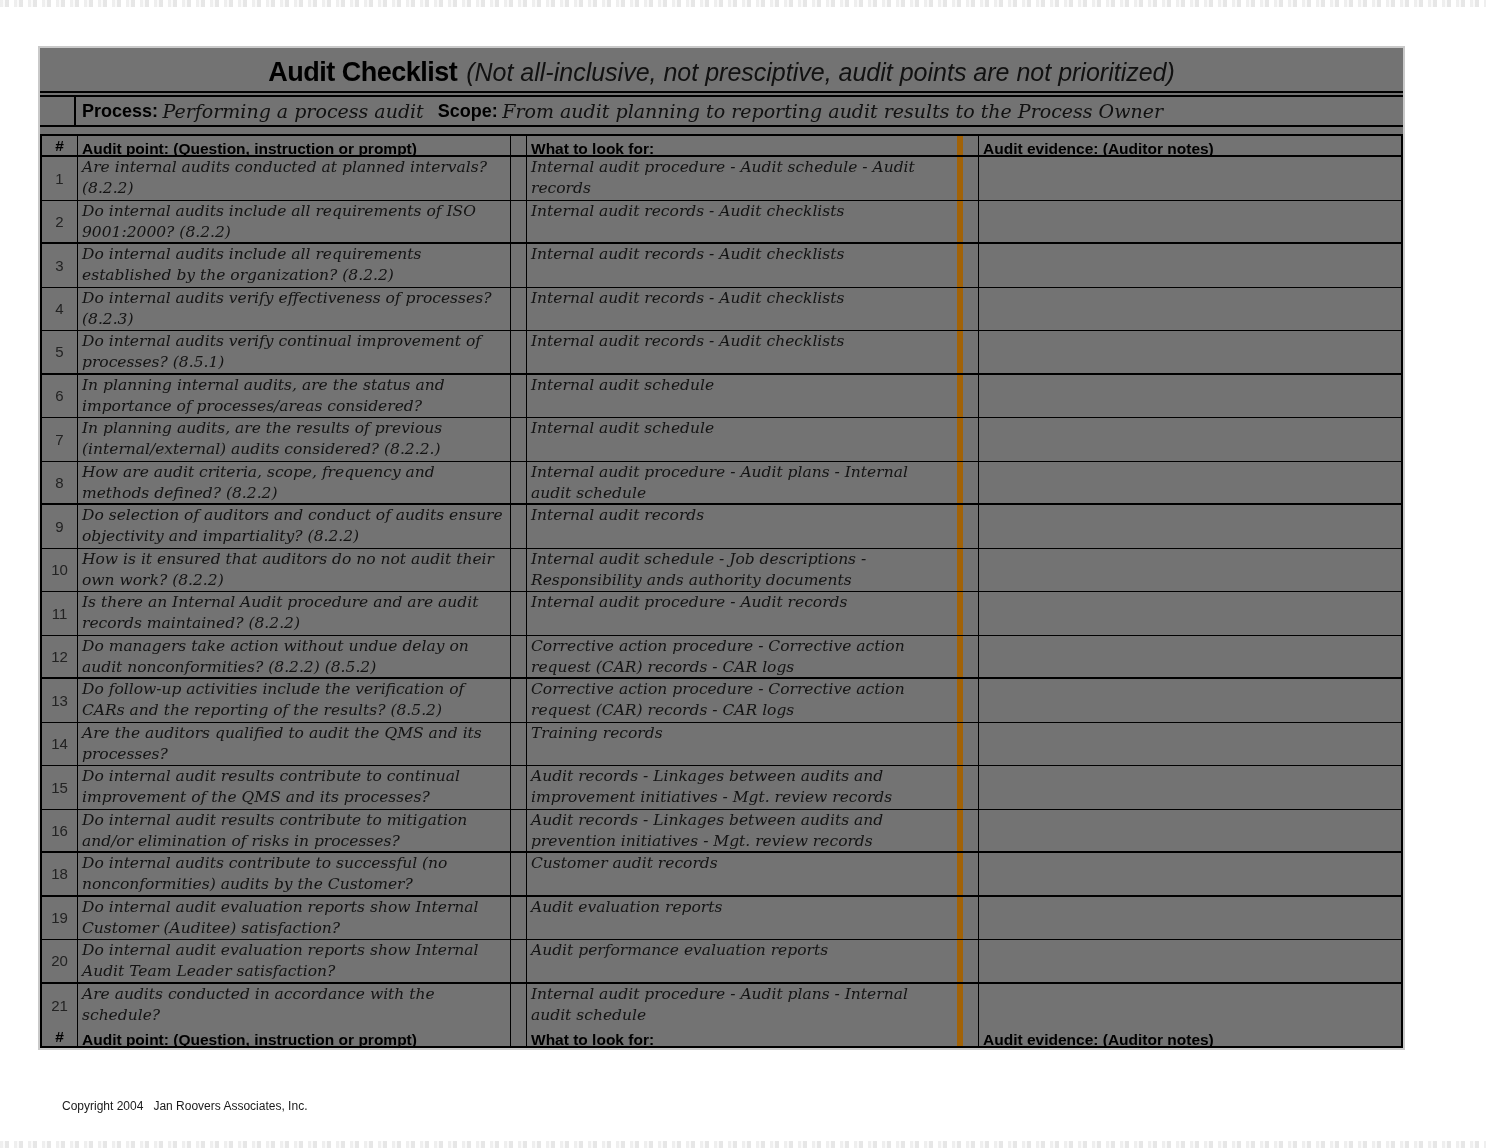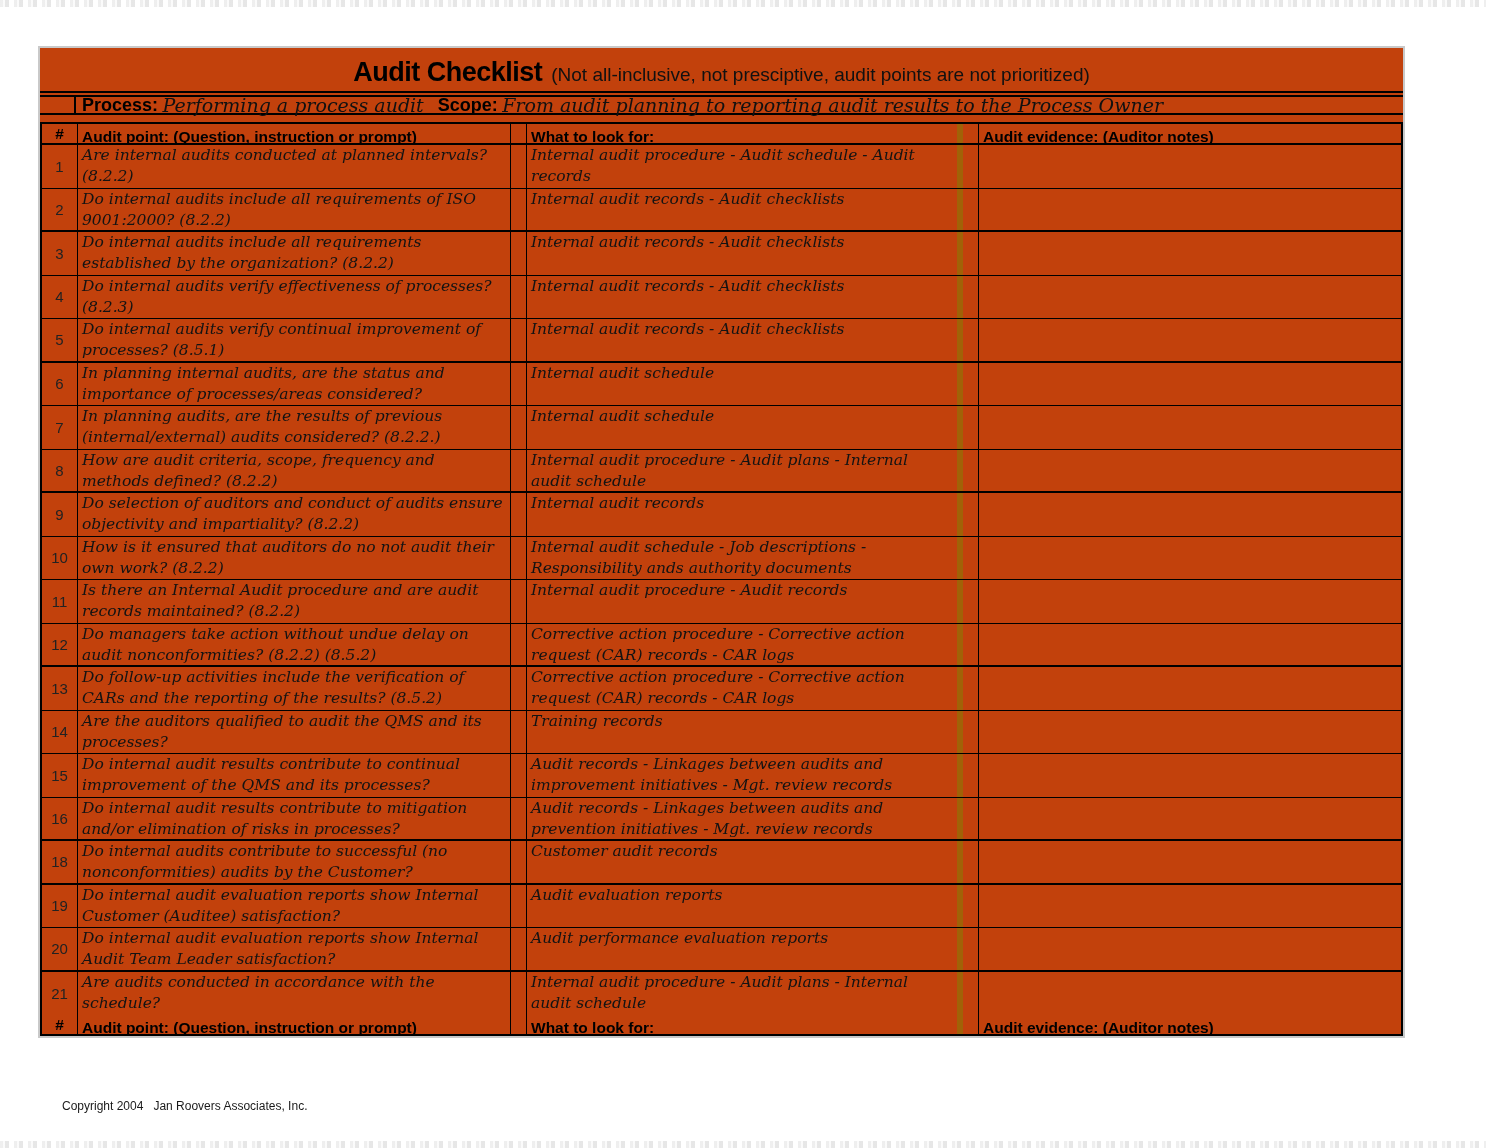--- a/index.html
+++ b/index.html
@@ -11,36 +11,36 @@
   .scan-edge{
     position:absolute;left:0;width:1486px;height:7px;
     background:repeating-linear-gradient(90deg,#ededed 0 3px,#fafafa 3px 5px,#e4e4e4 5px 9px,#ffffff 9px 14px);
     opacity:.9;
   }
   .scan-edge.top{top:0;}
   .scan-edge.bottom{top:1141px;}
 
   .page-frame{
     position:absolute;left:38px;top:46px;width:1367px;
-    border:2px solid #c9c9c9;background:#c2410c;box-sizing:border-box;
+    border:2px solid #c9c9c9;background:#737373;box-sizing:border-box;
   }
 
   
   .title-row{
     height:45px;border-bottom:2px solid #000;
     display:flex;align-items:baseline;justify-content:center;gap:9px;
     padding-top:9px;box-sizing:border-box;
   }
   .title-main{font-weight:bold;font-size:27px;color:#000;letter-spacing:-.5px;}
-  .title-note{font-size:19px;color:#111;}
+  .title-note{font-style:italic;font-size:25px;color:#111;}
 
   
   .process-row{
     margin-top:2px;border-top:2px solid #000;border-bottom:2px solid #000;
-    height:20px;display:flex;box-sizing:border-box;
+    height:32px;display:flex;box-sizing:border-box;
   }
   .process-stub{width:36px;border-right:2px solid #000;box-sizing:border-box;}
   .process-content{
     flex:1;display:flex;align-items:center;padding-left:6px;
     white-space:pre;
   }
   .process-label{font-weight:bold;font-size:18px;color:#000;}
   .process-value{font-style:italic;font-size:19px;font-family:"DejaVu Serif",serif;color:#111;}
   .scope-label{margin-left:14px;}
 

